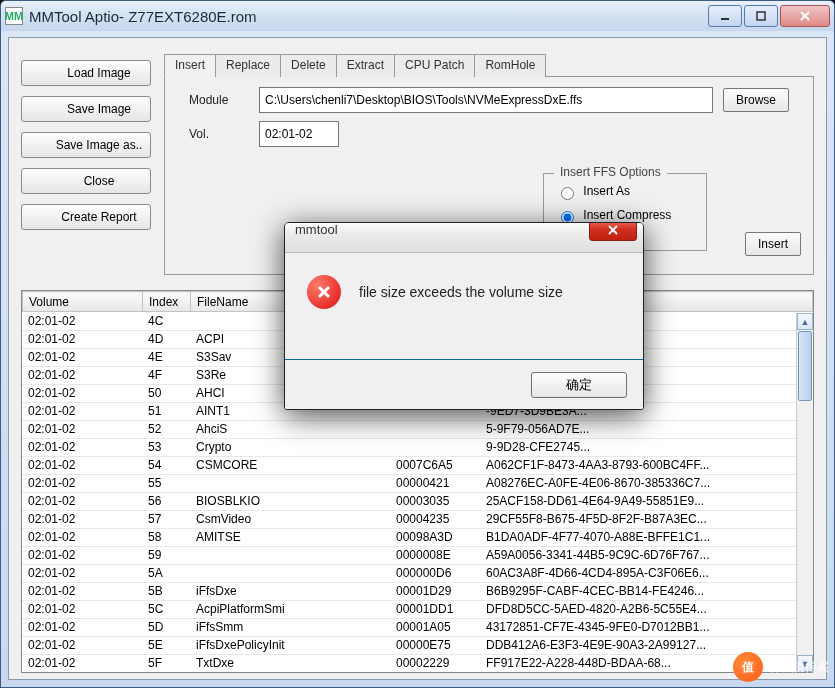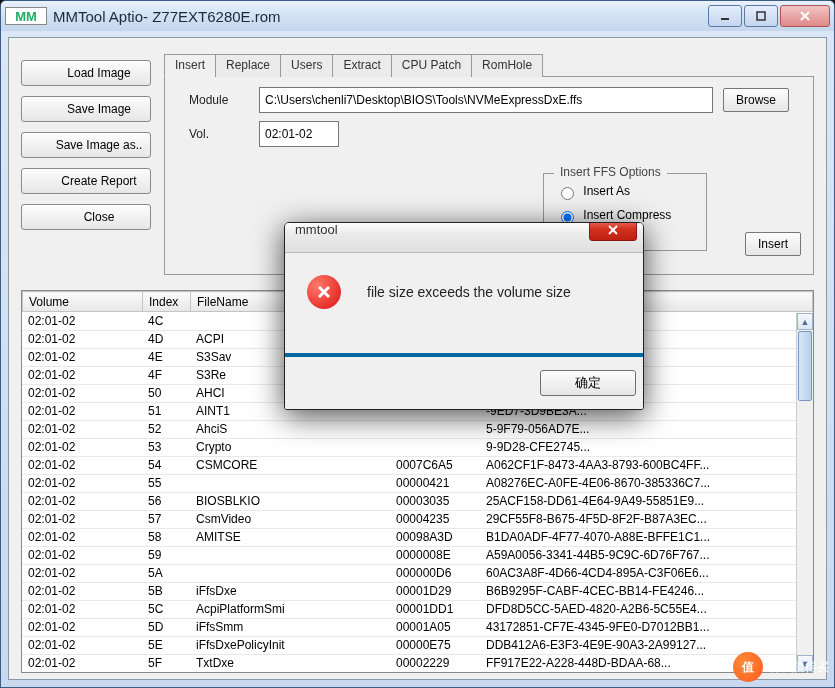--- a/index.html
+++ b/index.html
@@ -1,19 +1,19 @@
 <!DOCTYPE html>
 <html><head>
 <meta charset="utf-8">
 <style>
 * { box-sizing: border-box; font-family: "Segoe UI", Tahoma, sans-serif; font-size: 12px; }
 body { margin:0; padding:0; width:835px; height:688px; background:#151515; overflow:hidden; position:relative; }
 .window { position:absolute; left:0; top:0; width:835px; height:688px; background:linear-gradient(#dbe7f6,#c8d9ef); border:1px solid #3b5c87; border-radius:6px 6px 0 0; overflow:hidden; }
 .titlebar { height:30px; display:flex; align-items:center; padding:0 4px; background:linear-gradient(#e9f1fb,#d6e4f4 40%,#c5d7ed); }
-.titlebar .icon { width:42px; height:18px; margin-right:6px; display:flex; align-items:center; justify-content:center; font-weight:bold; font-size:13px; color:#2a6; background:#fff; border:1px solid #888; }
+.titlebar .icon { width:18px; height:18px; margin-right:6px; display:flex; align-items:center; justify-content:center; font-weight:bold; font-size:11px; color:#2a6; background:#fff; border:1px solid #888; }
 .titlebar .title { flex:1; font-size:15px; color:#1a2a3a; }
 .winbtns { display:flex; gap:2px; }
 .winbtn { width:34px; height:22px; border:1px solid #5a7aa8; border-radius:3px; background:linear-gradient(#e6eefc,#c4d5ee); display:flex; align-items:center; justify-content:center; cursor:pointer; }
 .winbtn.close { width:50px; background:linear-gradient(#f0c5c5,#e08888); border-color:#a55; }
 .winbtn svg { pointer-events:none; }
 
 .client { position:absolute; left:7px; top:36px; right:7px; bottom:7px; background:#f0f0f0; border:1px solid #8899aa; }
 
 .sidebar { position:absolute; left:12px; top:22px; width:130px; display:flex; flex-direction:column; gap:10px; }
 .sidebtn { height:26px; background:linear-gradient(#fdfdfd,#e6e6e6); border:1px solid #8a8a8a; border-radius:3px; cursor:pointer; font-size:12px;padding-left:32px; }
@@ -45,22 +45,22 @@
 .scrollbar .thumb { position:absolute; top:18px; left:1px; right:1px; height:70px; background:linear-gradient(to right,#d7e5f7,#b8cfeb); border:1px solid #7a96bd; border-radius:2px; }
 .scrollbar .arr { position:absolute; left:0; right:0; height:17px; background:linear-gradient(#f5f8fd,#dce6f2); border:1px solid #9cb3cf; display:flex; align-items:center; justify-content:center; font-size:9px; color:#4a6a9a;}
 .scrollbar .arr.up{top:0} .scrollbar .arr.dn{bottom:0}
 
 .dialog { position:absolute; left:284px; top:222px; width:360px; height:188px; background:#f0f0f0; border:1px solid #222; border-radius:5px 5px 3px 3px; box-shadow:0 6px 30px rgba(0,0,0,0.7); overflow:hidden; }
 .dlg-titlebar { height:30px; background:linear-gradient(#fdfdfd,#eaeaea 40%, #e0e0e0); display:flex; align-items:center; padding:0 0 16px 10px; border-bottom:1px solid #bbb;}
 .dlg-titlebar .t { flex:1; font-size:13px; color:#333;}
 .dlg-close { width:48px; height:22px; margin-right:6px; background:linear-gradient(#f07060,#d13020 45%,#c02010); border:1px solid #8a1a10; border-radius:3px; display:flex; align-items:center; justify-content:center; cursor:pointer; }
 .dlg-body { padding:22px 20px 10px 22px; display:flex; align-items:center; }
 .dlg-body .err { width:34px; height:34px; border-radius:50%; background:radial-gradient(circle at 30% 30%, #ff7a6a, #d11); display:flex; align-items:center; justify-content:center; margin-right:18px; flex:none; }
-.dlg-body .msg { font-size:14px; color:#222;margin-left:8px; }
-.dlg-foot { position:absolute; bottom:0; left:0; right:0; height:56px; background:#f0f0f0; border-top:4px solid #0369a1; display:flex; align-items:center; justify-content:flex-end; padding-right:7px; }
+.dlg-body .msg { font-size:14px; color:#222; }
+.dlg-foot { position:absolute; bottom:0; left:0; right:0; height:50px; background:#f0f0f0; border-top:1px solid #0369a1; display:flex; align-items:center; justify-content:flex-end; padding-right:16px; }
 .dlg-foot button { width:96px; height:26px; border:1px solid #707070; background:linear-gradient(#fdfdfd,#e6e6e6); border-radius:3px; cursor:pointer; font-size:13px; }
 
 .watermark { position:absolute; right:6px; bottom:6px; display:flex; align-items:center; gap:6px; color:#fff; font-size:13px; pointer-events:none; }
 .watermark .c { width:30px; height:30px; border-radius:50%; background:radial-gradient(circle at 35% 35%, #ff8a3a, #ff5a1a); display:flex; align-items:center; justify-content:center;}
 </style>
 </head>
 <body>
 
 <div class="window">
   <div class="titlebar">
@@ -85,29 +85,29 @@
         </div>
     </div>
   </div>
 
   <div class="client">
 
     <div class="sidebar">
       <button class="sidebtn">Load Image</button>
       <button class="sidebtn">Save Image</button>
       <button class="sidebtn">Save Image as..</button>
+      <button class="sidebtn">Close</button>
       <button class="sidebtn">Create Report</button>
-      <button class="sidebtn">Close</button>
     </div>
 
     <div class="mainpanel">
       <div class="tabs">
         <div class="tab active">Insert</div>
         <div class="tab">Replace</div>
-        <div class="tab">Users</div>
+        <div class="tab">Delete</div>
         <div class="tab">Extract</div>
         <div class="tab">CPU Patch</div>
         <div class="tab">RomHole</div>
       </div>
       <div class="tabbody">
         <div class="row">
           <span class="lbl">Module</span>
           <input class="txt" value="C:\Users\chenli7\Desktop\BIOS\Tools\NVMeExpressDxE.ffs" style="">
           <button class="btn">Browse</button>
         </div>

